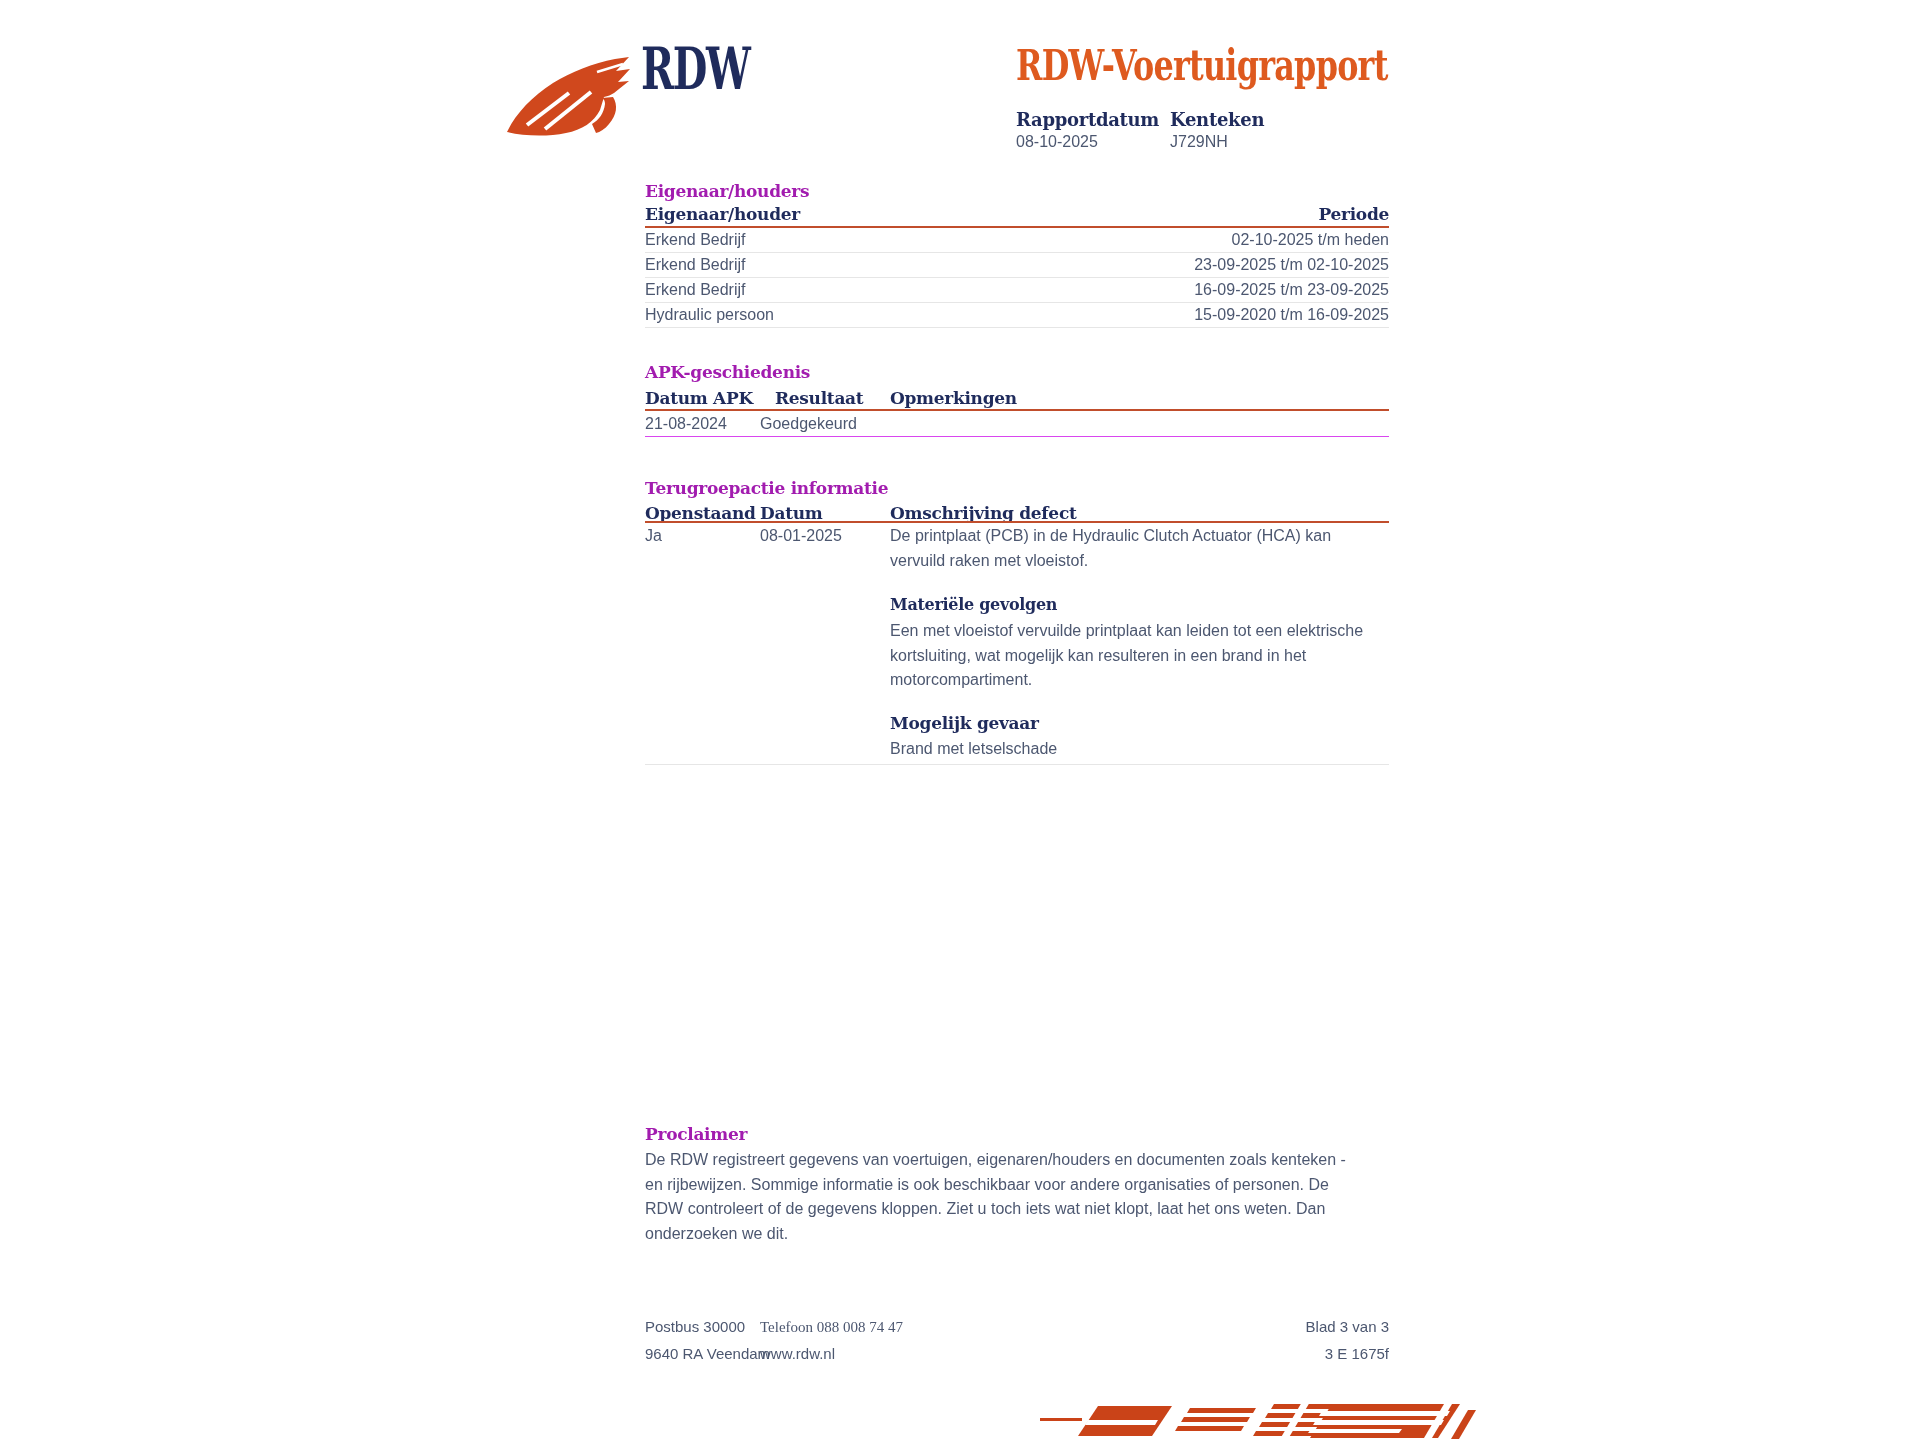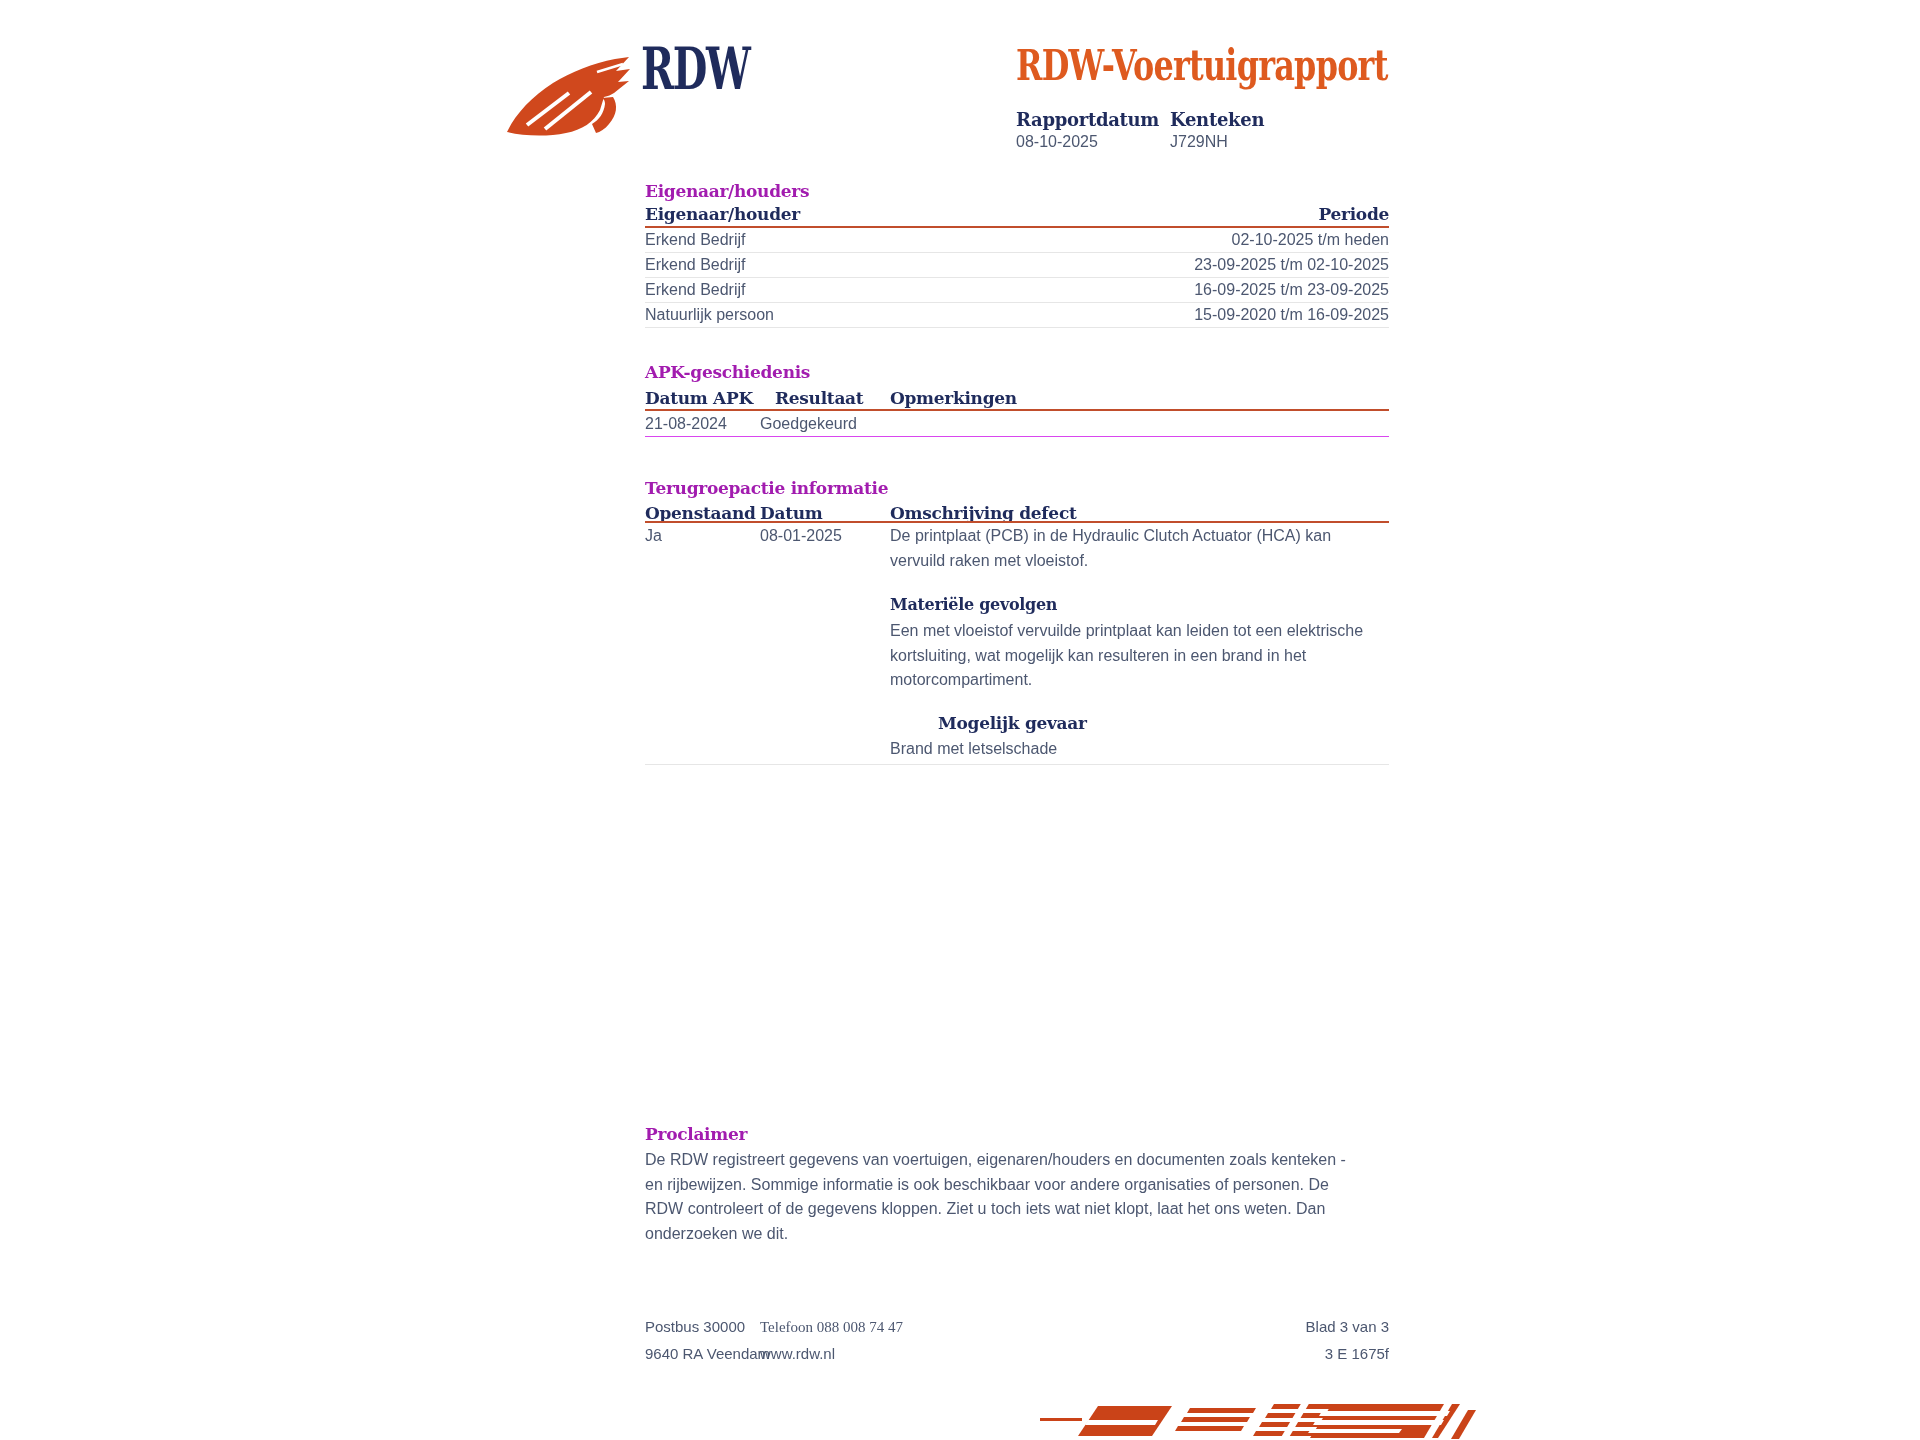--- a/index.html
+++ b/index.html
@@ -72,21 +72,21 @@
   </div>
   <div class="owners-row">
     <span>Erkend Bedrijf</span>
     <span>23-09-2025 t/m 02-10-2025</span>
   </div>
   <div class="owners-row">
     <span>Erkend Bedrijf</span>
     <span>16-09-2025 t/m 23-09-2025</span>
   </div>
   <div class="owners-row">
-    <span>Natuurlijk persoon</span>
+    <span>Hydraulic persoon</span>
     <span>15-09-2020 t/m 16-09-2025</span>
   </div>
 </div>
 
 <div class="abs slab orange sec-heading" style="left:645px;top:362px;">APK-geschiedenis</div>
 
 <div class="abs" style="left:645px;top:386px;width:744px;height:24px;line-height:24px;">
   <span class="abs slab navy col-head" style="left:0;">Datum APK</span>
   <span class="abs slab navy col-head" style="left:115px;margin-left:15px;">Resultaat</span>
   <span class="abs slab navy col-head" style="left:245px;">Opmerkingen</span>
@@ -108,21 +108,21 @@
 </div>
 <div class="abs rule-orange" style="left:645px;top:521px;width:744px;"></div>
 
 <div class="abs body-txt" style="left:645px;top:524px;line-height:24.5px;">Ja</div>
 <div class="abs body-txt" style="left:760px;top:524px;line-height:24.5px;">08-01-2025</div>
 <div class="abs para" style="left:890px;top:524px;width:470px;">De printplaat (PCB) in de Hydraulic Clutch Actuator (HCA) kan vervuild raken met vloeistof.</div>
 
 <div class="abs slab navy" style="left:890px;top:595px;font-size:16px;">Materiële gevolgen</div>
 <div class="abs para" style="left:890px;top:619px;width:478px;">Een met vloeistof vervuilde printplaat kan leiden tot een elektrische kortsluiting, wat mogelijk kan resulteren in een brand in het motorcompartiment.</div>
 
-<div class="abs slab navy" style="left:938px;top:713px;font-size:17px;">Mogelijk gevaar</div>
+<div class="abs slab navy" style="left:890px;top:713px;font-size:17px;">Mogelijk gevaar</div>
 <div class="abs para" style="left:890px;top:737px;width:478px;">Brand met letselschade</div>
 
 <div class="abs rule-gray" style="left:645px;top:764px;width:744px;"></div>
 
 <div class="abs slab orange sec-heading" style="left:645px;top:1124px;">Proclaimer</div>
 <div class="abs para" style="left:645px;top:1148px;width:705px;">De RDW registreert gegevens van voertuigen, eigenaren/houders en documenten zoals kenteken - en rijbewijzen. Sommige informatie is ook beschikbaar voor andere organisaties of personen. De RDW controleert of de gegevens kloppen. Ziet u toch iets wat niet klopt, laat het ons weten. Dan onderzoeken we dit.</div>
 
 <div class="abs foot" style="left:645px;top:1318px;width:744px;height:18px;">
   <span class="abs" style="left:0;">Postbus 30000</span>
   <span class="abs" style="left:115px;font-family:Liberation Serif, serif;">Telefoon 088 008 74 47</span>

